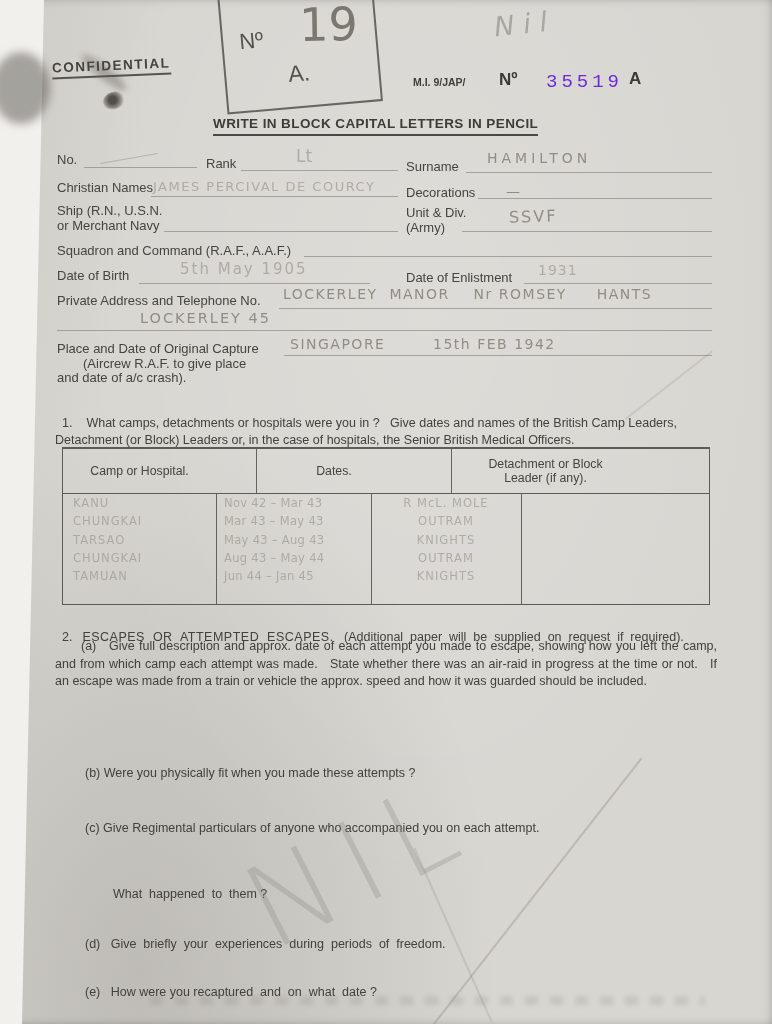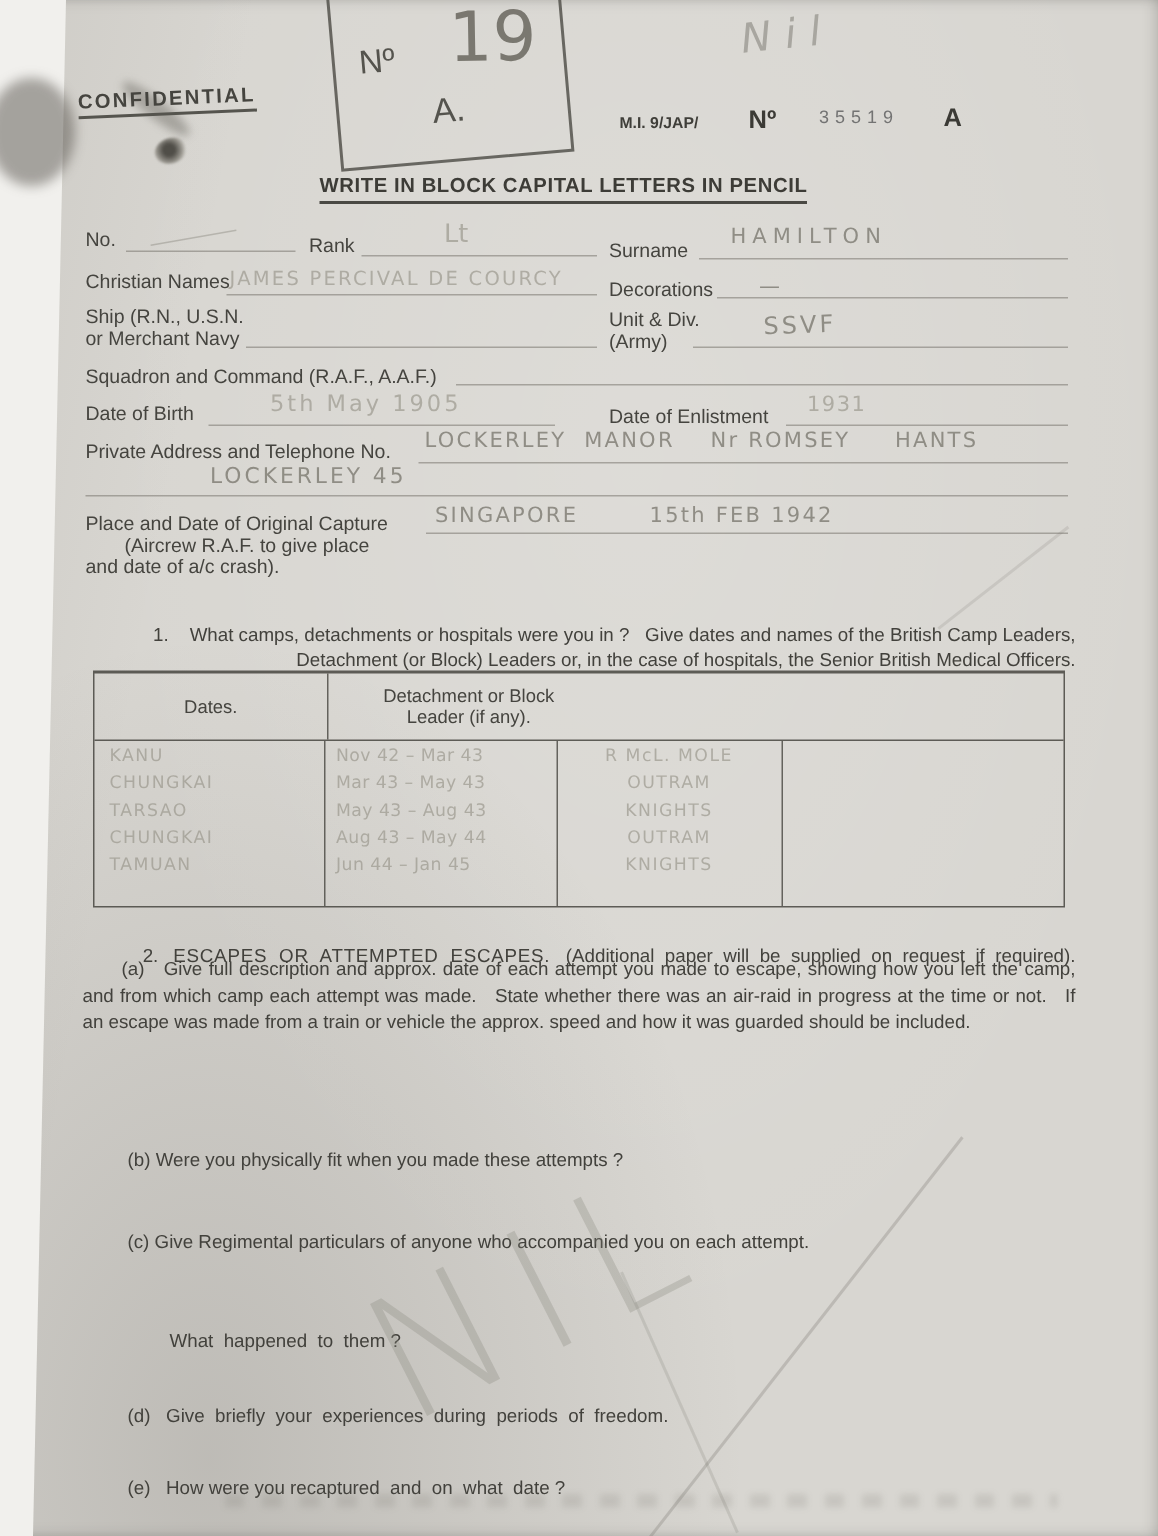--- a/index.html
+++ b/index.html
@@ -20,33 +20,33 @@
   .confidential{font-weight:bold;font-size:13.5px;letter-spacing:1.5px;color:#45443f;border-bottom:2px solid #55544e;padding-bottom:2px;transform:rotate(-2.5deg);}
   .stamp-box{border:2.5px solid rgba(75,74,68,.8);transform:rotate(-5deg);color:#4d4c46;}
   .stamp-word{position:absolute;top:2px;left:0;right:0;text-align:center;font-size:27px;letter-spacing:3px;font-weight:bold;color:#54534d;}
   .stamp-no{position:absolute;left:16px;top:58px;font-size:22px;color:#54534d;}
   .stamp-19{position:absolute;right:16px;top:34px;font-size:46px;transform:rotate(4deg);color:rgba(105,102,94,.85);}
   .stamp-a{position:absolute;left:62px;top:94px;font-size:23px;color:#54534d;}
   .title{font-weight:bold;font-size:13.5px;letter-spacing:.4px;color:#3d3c37;border-bottom:2px solid #4a4944;padding-bottom:3px;}
   .camp-table{border:1.5px solid rgba(70,69,63,.85);border-top-width:2px;}
   .thead{display:flex;border-bottom:1.3px solid rgba(70,69,63,.85);}
   .th{display:flex;align-items:center;justify-content:center;text-align:center;font-size:12.3px;color:#45443f;height:44px;box-sizing:border-box;}
-  .th + .th{border-left:1.2px solid rgba(70,69,63,.8);}
+  .th + .th{border-left:1.2px solid rgba(70,69,63,.8);margin-left:40px;}
   .tbody{position:relative;height:110px;}
   .vline{position:absolute;top:0;bottom:0;width:0;border-left:1.2px solid rgba(70,69,63,.8);}
   .trow{display:flex;height:18.3px;align-items:center;}
   .td{box-sizing:border-box;font-size:11.5px;letter-spacing:1px;overflow:hidden;white-space:nowrap;}
-  .qa{font-size:12.5px;color:#42413c;line-height:17.5px;text-align:right;}
+  .qa{font-size:12.5px;color:#42413c;line-height:17.5px;}
   .smudge{position:absolute;border-radius:50%;filter:blur(4px);}
   .crease{position:absolute;width:1.5px;background:rgba(122,119,111,.3);}
   .nil-big{font-family:"DejaVu Sans",sans-serif;font-size:115px;letter-spacing:16px;color:rgba(131,128,120,.28);transform:rotate(-27deg);font-weight:300;}
   .nil-top{font-family:"DejaVu Sans",sans-serif;font-style:italic;font-size:27px;letter-spacing:9px;color:rgba(118,115,108,.5);transform:rotate(-6deg);}
   .ref-prefix{font-size:10.5px;font-weight:bold;color:#3f3e39;}
   .ref-no{font-size:17px;font-weight:bold;color:#3b3a35;}
-  .ref-number{font-family:Liberation Sans, sans-serif;font-size:12px;letter-spacing:4px;color:#737373;}
+  .ref-number{font-family:Liberation Mono, monospace;font-size:19px;letter-spacing:4px;color:#6d28d9;}
   .ref-suffix{font-size:17px;font-weight:bold;color:#3b3a35;}
   .bleed{position:absolute;height:9px;filter:blur(2px);opacity:.55;background:repeating-linear-gradient(90deg, rgba(108,106,98,.28) 0 13px, transparent 13px 25px);}
 </style>
 </head>
 <body>
 
 <div class="paper"></div>
 
 <div class="smudge abs" style="left:-8px;top:52px;width:58px;height:72px;background:rgba(70,67,60,.45);"></div>
 <div class="smudge abs" style="left:76px;top:66px;width:56px;height:13px;background:rgba(95,92,85,.4);transform:rotate(38deg);filter:blur(3px);"></div>
@@ -112,20 +112,21 @@
 <div class="abs pencil prewrap" style="left:283px;top:286px;font-size:14px;letter-spacing:1.5px;">LOCKERLEY  MANOR    Nr ROMSEY     HANTS</div>
 <div class="abs pencil" style="left:140px;top:310px;font-size:14.5px;letter-spacing:2px;">LOCKERLEY  45</div>
 <div class="abs pencil prewrap" style="left:290px;top:336px;font-size:14px;letter-spacing:1.5px;">SINGAPORE        15th FEB 1942</div>
 
 <div class="abs qa prewrap" style="left:55px;top:397px;width:662px;">
   <span style="margin-right:14px;">1.</span><span>What camps, detachments or hospitals were you in ?   Give dates and names of the British Camp Leaders,  Detachment (or Block) Leaders or, in the case of hospitals, the Senior British Medical Officers.</span>
 </div>
 
 <div class="abs camp-table" style="left:62px;top:447px;width:646px;">
   <div class="thead">
+    <div class="th" style="width:153px;">Camp or Hospital.</div>
     <div class="th" style="width:155px;">Dates.</div>
     <div class="th" style="width:188px;padding:16px 24px;">Detachment or Block Leader (if any).</div>
   </div>
   <div class="tbody">
     <div class="vline" style="left:153px;"></div>
     <div class="vline" style="left:308px;"></div>
     <div class="vline" style="left:458px;"></div>
     <div class="trow">
       <div class="td pencil-faint" style="width:153px;padding-left:10px;">KANU</div>
       <div class="td pencil-faint" style="width:155px;padding-left:8px;letter-spacing:.3px;">Nov 42 – Mar 43</div>

